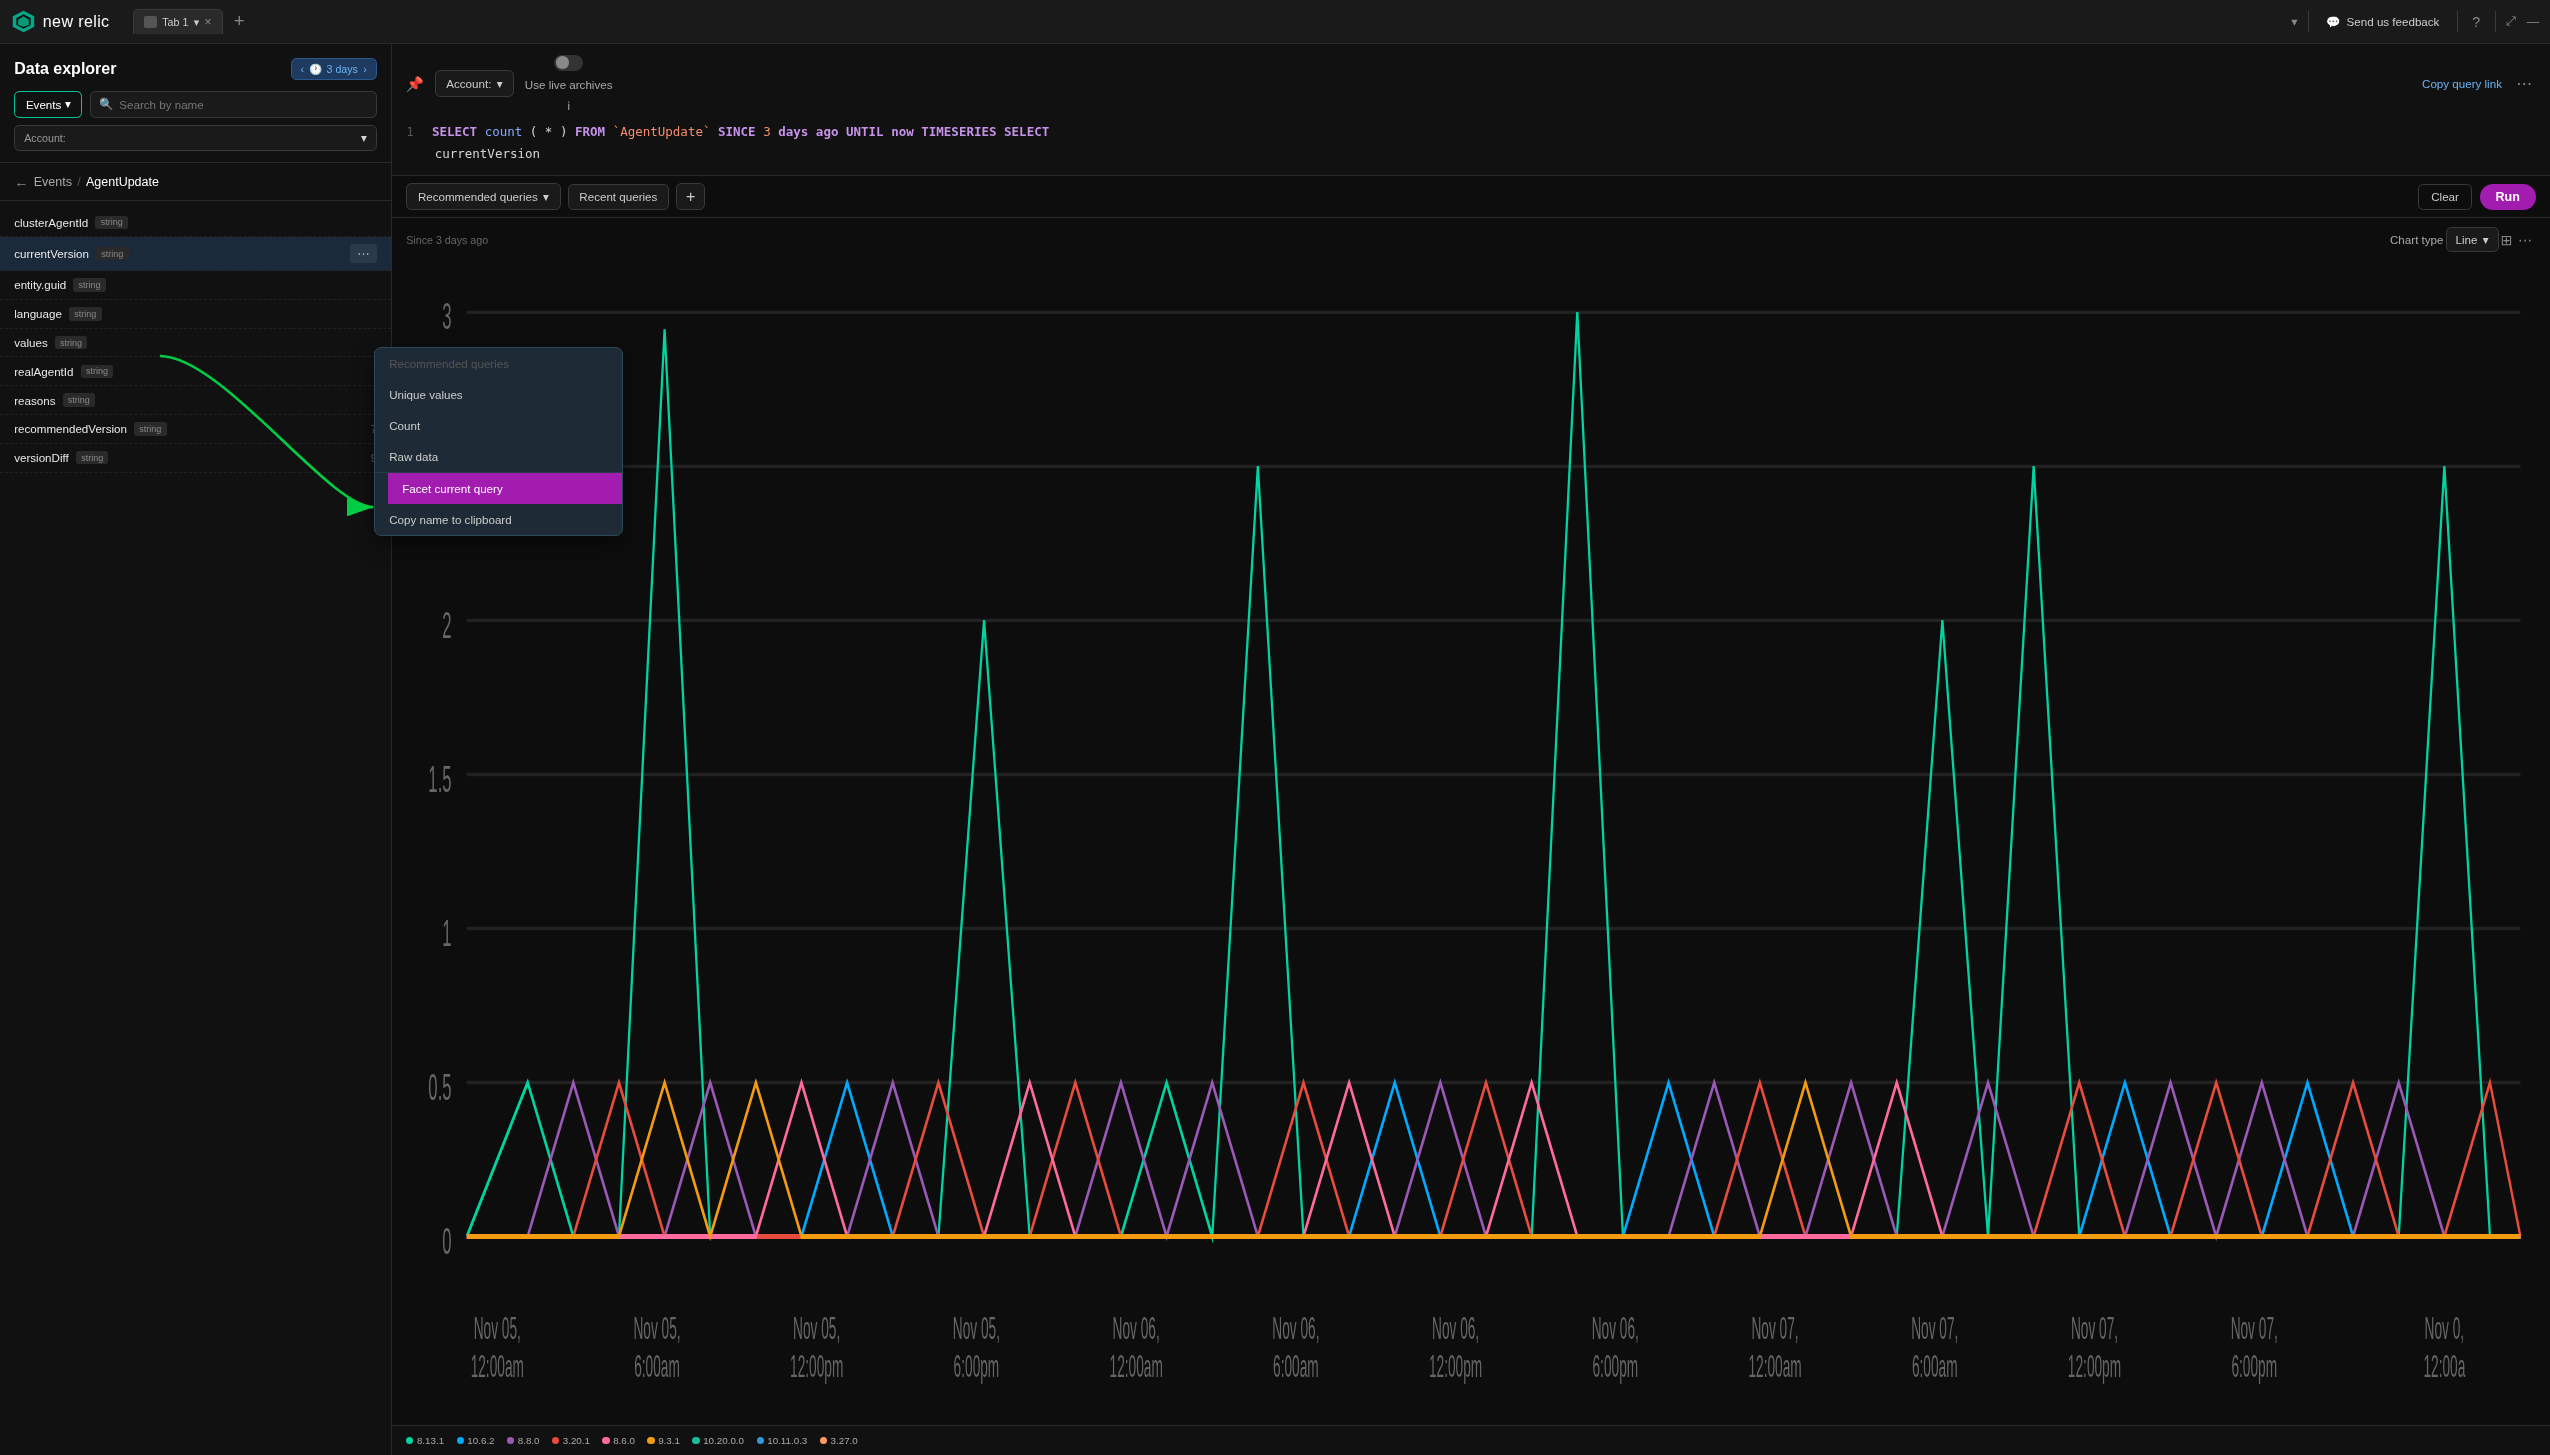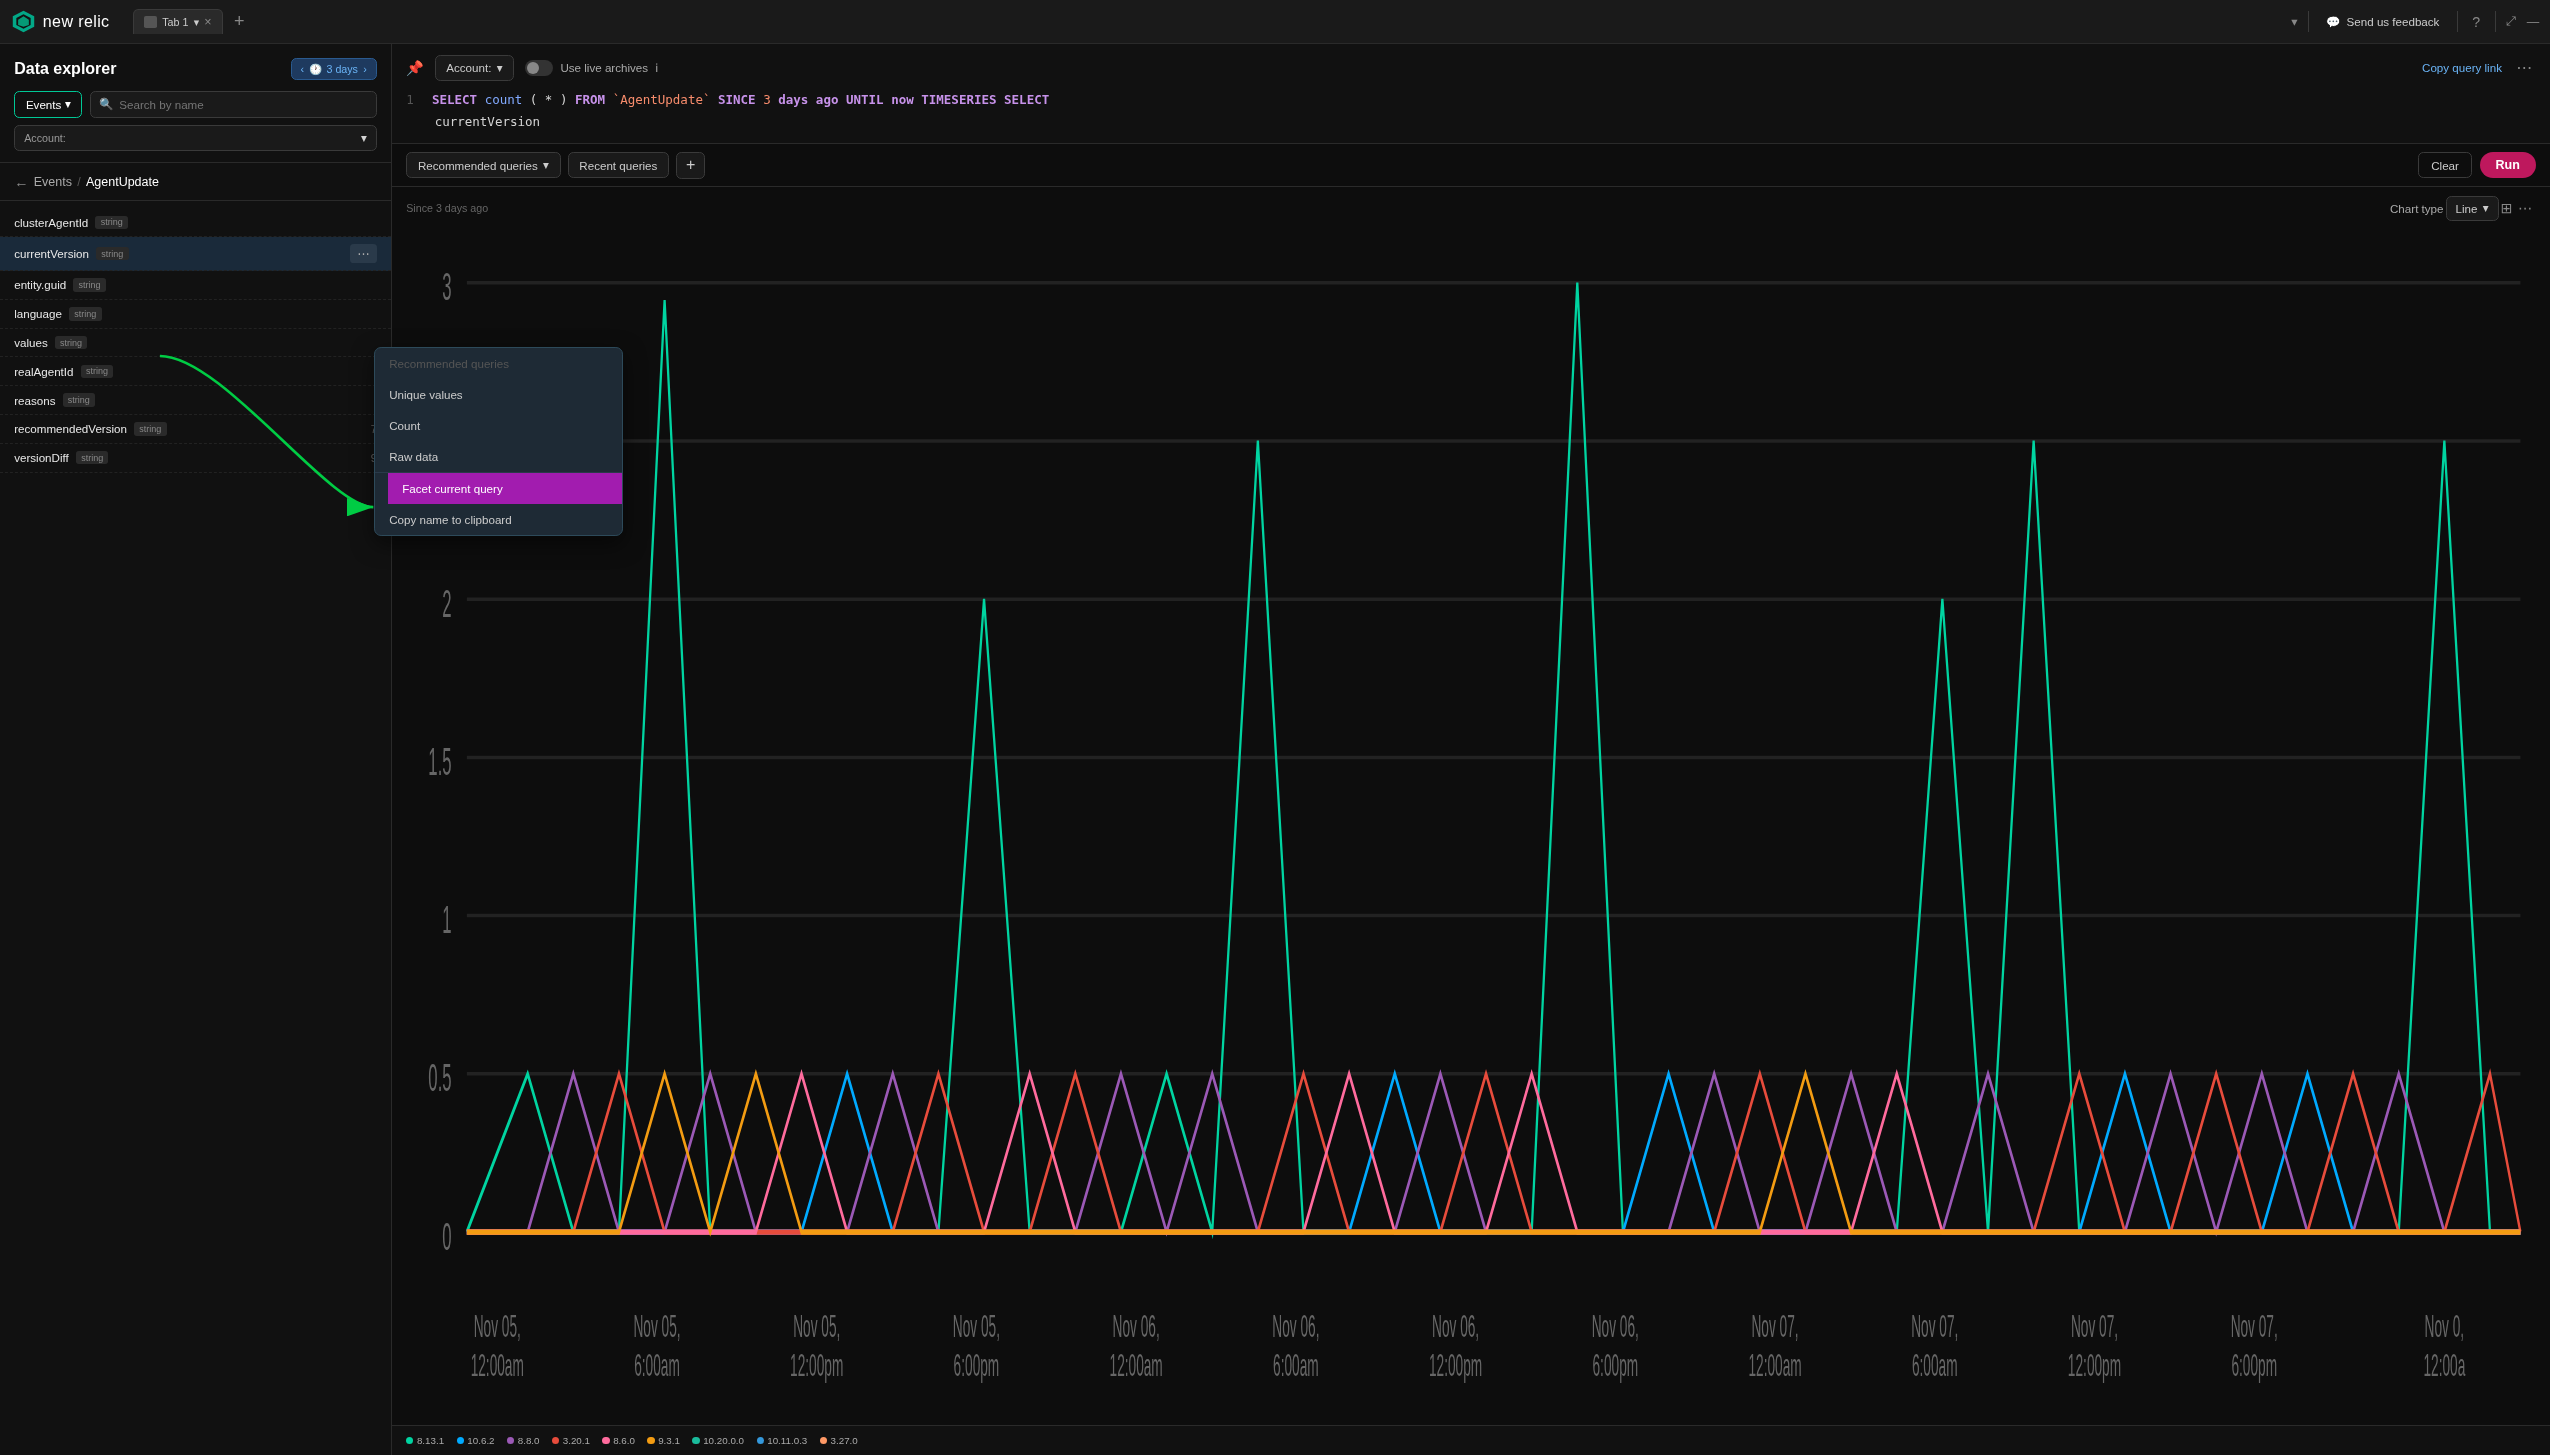--- a/index.html
+++ b/index.html
@@ -358,20 +358,21 @@
       cursor: pointer;
       color: #ccc;
       font-size: 11.6px;
     }
     .live-archives {
       display: flex;
       align-items: center;
       gap: 7.1px;
       color: #aaa;
       font-size: 11.6px;
+      flex-direction: column;
     }
     .toggle {
       width: 28.5px;
       height: 16px;
       background: #333;
       border-radius: 8px;
       position: relative;
       cursor: pointer;
     }
     .toggle-knob {
@@ -455,21 +456,21 @@
       margin-left: auto;
       background: none;
       border: 0.9px solid #3a3a3a;
       border-radius: 5.3px;
       padding: 5.3px 12.5px;
       color: #ccc;
       font-size: 11.6px;
       cursor: pointer;
     }
     .run-btn {
-      background: #be185d;
+      background: #a21caf;
       border: none;
       border-radius: 13px;
       padding: 6.2px 16px;
       color: #fff;
       font-size: 12.5px;
       font-weight: 600;
       cursor: pointer;
     }
 
     

